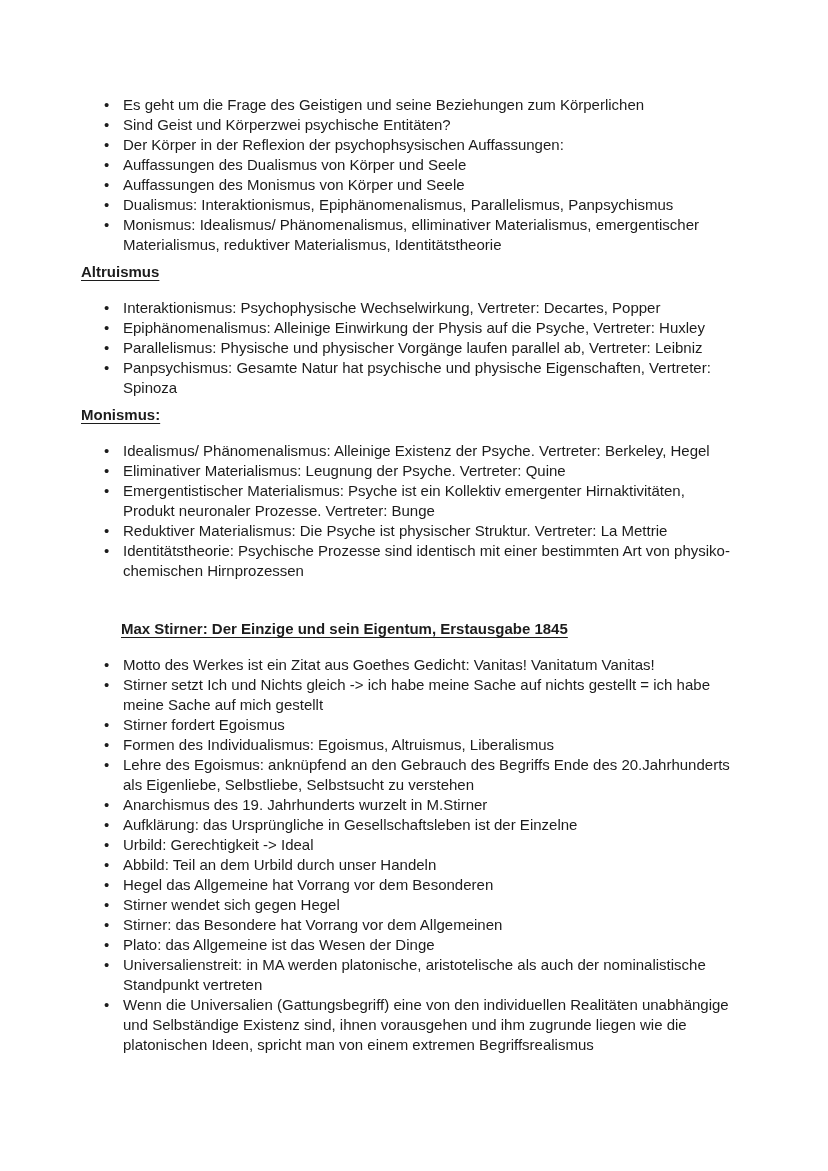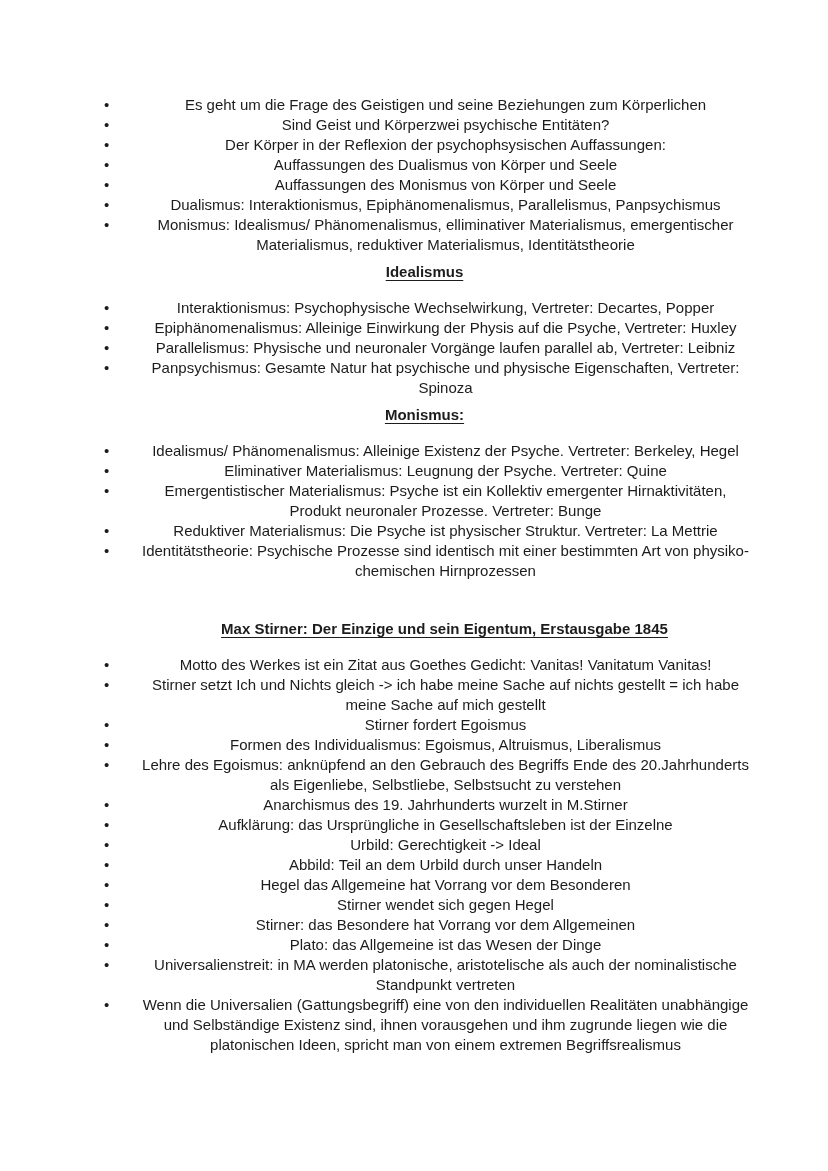--- a/index.html
+++ b/index.html
@@ -10,21 +10,20 @@
   .page {
     position: relative;
     width: 828px;
     height: 1171px;
     background: #ffffff;
     font-family: "Liberation Sans", sans-serif;
     font-size: 15px;
     color: #1c1c1c;
     overflow: hidden;
     box-sizing: border-box;
-    text-align: center;
   }
   .content {
     padding: 95px 60px 0 81px;
     box-sizing: border-box;
   }
   ul.bullets {
     list-style: none;
     margin: 0;
     padding: 0;
   }
@@ -67,26 +66,26 @@
       <li>Es geht um die Frage des Geistigen und seine Beziehungen zum Körperlichen</li>
       <li>Sind Geist und Körperzwei psychische Entitäten?</li>
       <li>Der Körper in der Reflexion der psychophsysischen Auffassungen:</li>
       <li>Auffassungen des Dualismus von Körper und Seele</li>
       <li>Auffassungen des Monismus von Körper und Seele</li>
       <li>Dualismus: Interaktionismus, Epiphänomenalismus, Parallelismus, Panpsychismus</li>
       <li>Monismus: Idealismus/ Phänomenalismus, elliminativer Materialismus, emergentischer
 Materialismus, reduktiver Materialismus, Identitätstheorie</li>
     </ul>
 
-    <h2 class="heading">Idealismus</h2>
+    <h2 class="heading">Altruismus</h2>
 
     <ul class="bullets">
       <li>Interaktionismus: Psychophysische Wechselwirkung, Vertreter: Decartes, Popper</li>
       <li>Epiphänomenalismus: Alleinige Einwirkung der Physis auf die Psyche, Vertreter: Huxley</li>
-      <li>Parallelismus: Physische und neuronaler Vorgänge laufen parallel ab, Vertreter: Leibniz</li>
+      <li>Parallelismus: Physische und physischer Vorgänge laufen parallel ab, Vertreter: Leibniz</li>
       <li>Panpsychismus: Gesamte Natur hat psychische und physische Eigenschaften, Vertreter:
 Spinoza</li>
     </ul>
 
     <h2 class="heading">Monismus:</h2>
 
     <ul class="bullets">
       <li>Idealismus/ Phänomenalismus: Alleinige Existenz der Psyche. Vertreter: Berkeley, Hegel</li>
       <li>Eliminativer Materialismus: Leugnung der Psyche. Vertreter: Quine</li>
       <li>Emergentistischer Materialismus: Psyche ist ein Kollektiv emergenter Hirnaktivitäten,

